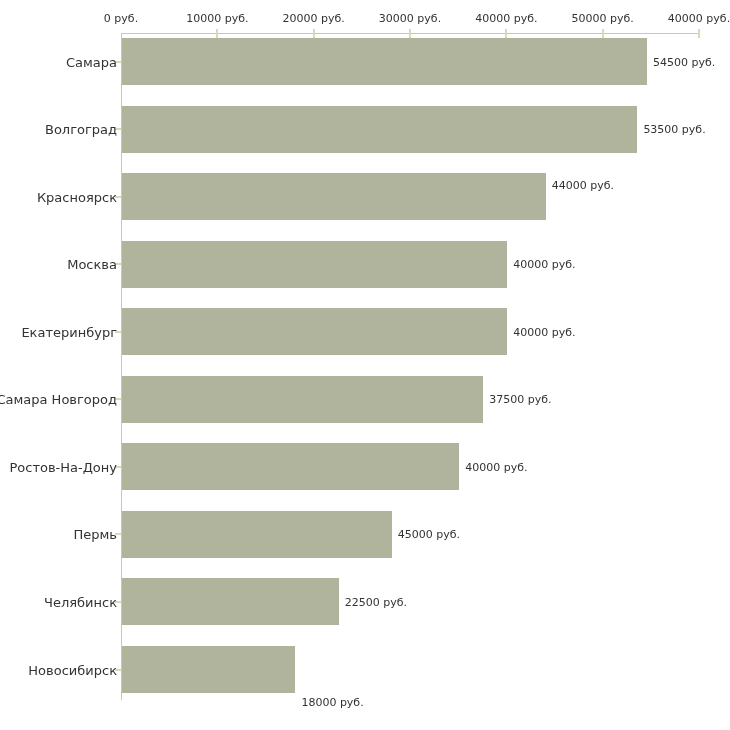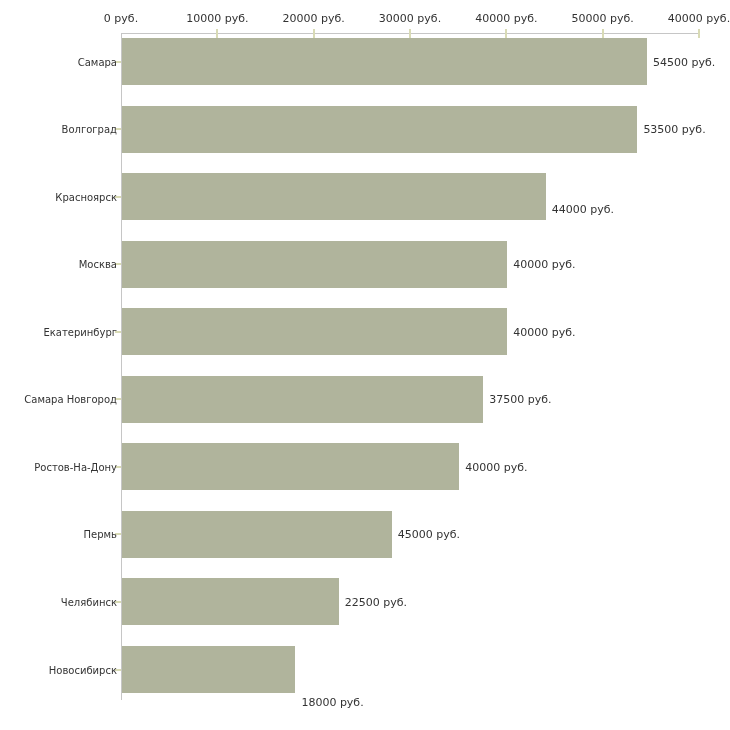--- a/index.html
+++ b/index.html
@@ -26,21 +26,21 @@
     position: absolute;
   }
   .x-tick-label {
     position: absolute;
     font-size: 11px;
     white-space: nowrap;
     transform: translateX(-50%);
   }
   .cat-label {
     position: absolute;
-    font-size: 10px;
+    font-size: 13px;
     white-space: nowrap;
     transform: translateY(-50%);
     text-align: right;
   }
   .bar {
     position: absolute;
   }
   .value-label {
     position: absolute;
     font-size: 11px;
@@ -71,21 +71,21 @@
     <div class="tick" style="left: 115px; top: 60.5px; width: 6px; height: 2px; background: rgb(217, 219, 181);"></div>
     <div class="cat-label" style="right: 613px; top: 61.5px; color: rgb(51, 51, 51);">Самара</div>
     <div class="value-label" style="left: 653.017px; top: 61.5px; color: rgb(51, 51, 51); text-align: right;">54500 руб.</div>
     <div class="bar" style="left: 122px; top: 105.56px; width: 515.383px; height: 47px; background: rgb(176, 180, 156);"></div>
     <div class="tick" style="left: 115px; top: 128.06px; width: 6px; height: 2px; background: rgb(217, 219, 181);"></div>
     <div class="cat-label" style="right: 613px; top: 129.06px; color: rgb(51, 51, 51);">Волгоград</div>
     <div class="value-label" style="left: 643.383px; top: 129.06px; color: rgb(51, 51, 51);">53500 руб.</div>
     <div class="bar" style="left: 122px; top: 173.12px; width: 423.867px; height: 47px; background: rgb(176, 180, 156);"></div>
     <div class="tick" style="left: 115px; top: 195.62px; width: 6px; height: 2px; background: rgb(217, 219, 181);"></div>
     <div class="cat-label" style="right: 613px; top: 196.62px; color: rgb(51, 51, 51);">Красноярск</div>
-    <div class="value-label" style="left: 551.867px; top: 209px; color: rgb(51, 51, 51);">44000 руб.</div>
+    <div class="value-label" style="left: 551.867px; top: 185px; color: rgb(51, 51, 51);">44000 руб.</div>
     <div class="bar" style="left: 122px; top: 240.68px; width: 385.333px; height: 47px; background: rgb(176, 180, 156);"></div>
     <div class="tick" style="left: 115px; top: 263.18px; width: 6px; height: 2px; background: rgb(217, 219, 181);"></div>
     <div class="cat-label" style="right: 613px; top: 264.18px; color: rgb(51, 51, 51); margin-left: 36px;">Москва</div>
     <div class="value-label" style="left: 513.333px; top: 264.18px; color: rgb(51, 51, 51);">40000 руб.</div>
     <div class="bar" style="left: 122px; top: 308.24px; width: 385.333px; height: 47px; background: rgb(176, 180, 156);"></div>
     <div class="tick" style="left: 115px; top: 330.74px; width: 6px; height: 2px; background: rgb(217, 219, 181);"></div>
     <div class="cat-label" style="right: 613px; top: 331.74px; color: rgb(51, 51, 51);">Екатеринбург</div>
     <div class="value-label" style="left: 513.333px; top: 331.74px; color: rgb(51, 51, 51);">40000 руб.</div>
     <div class="bar" style="left: 122px; top: 375.8px; width: 361.25px; height: 47px; background: rgb(176, 180, 156);"></div>
     <div class="tick" style="left: 115px; top: 398.3px; width: 6px; height: 2px; background: rgb(217, 219, 181);"></div>

